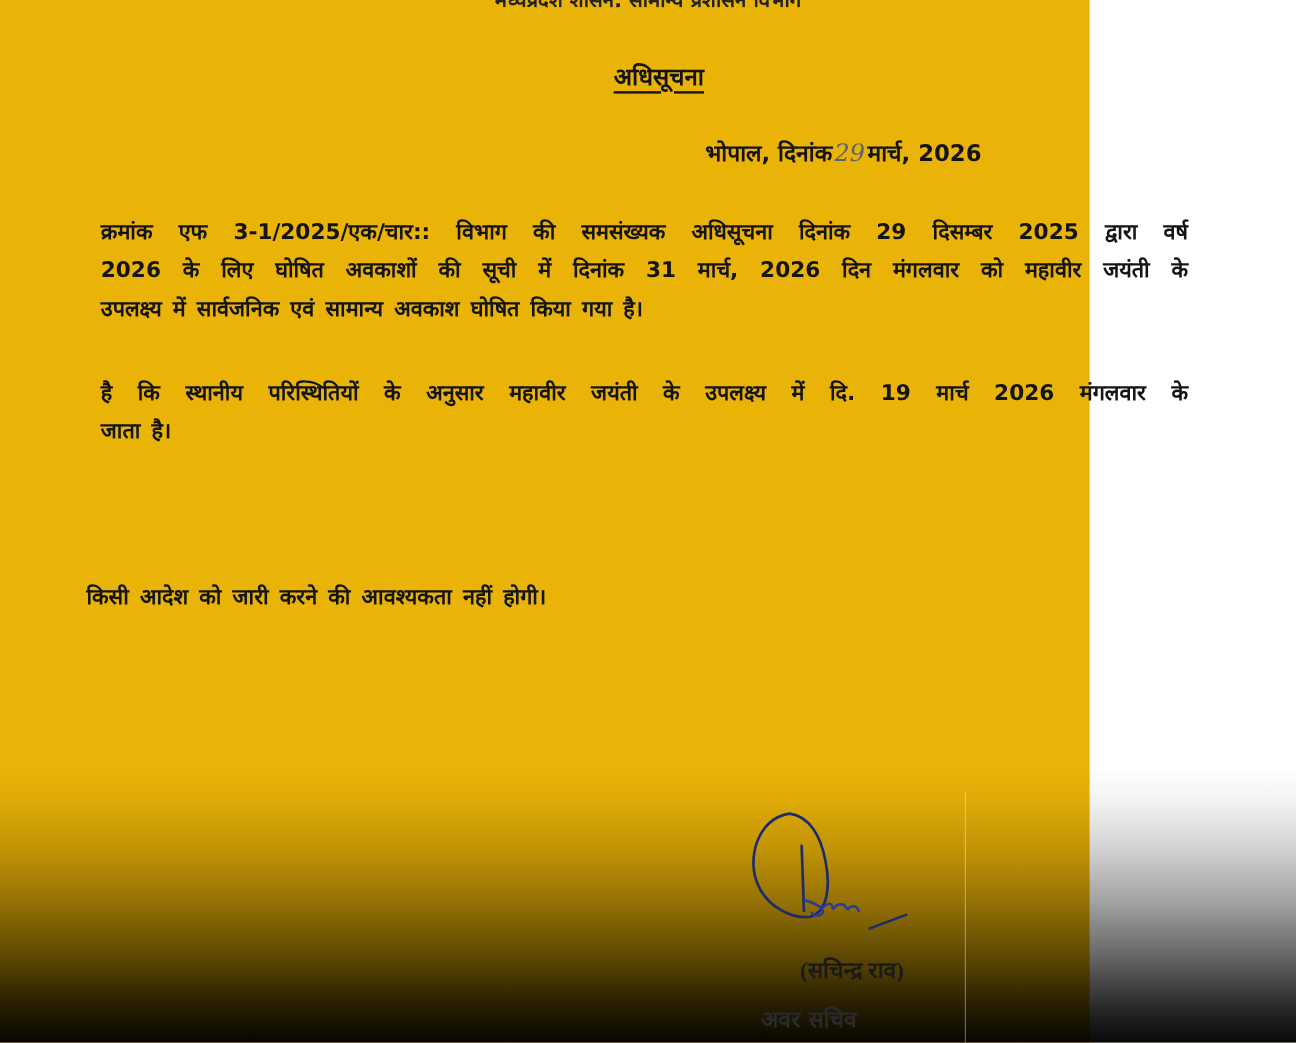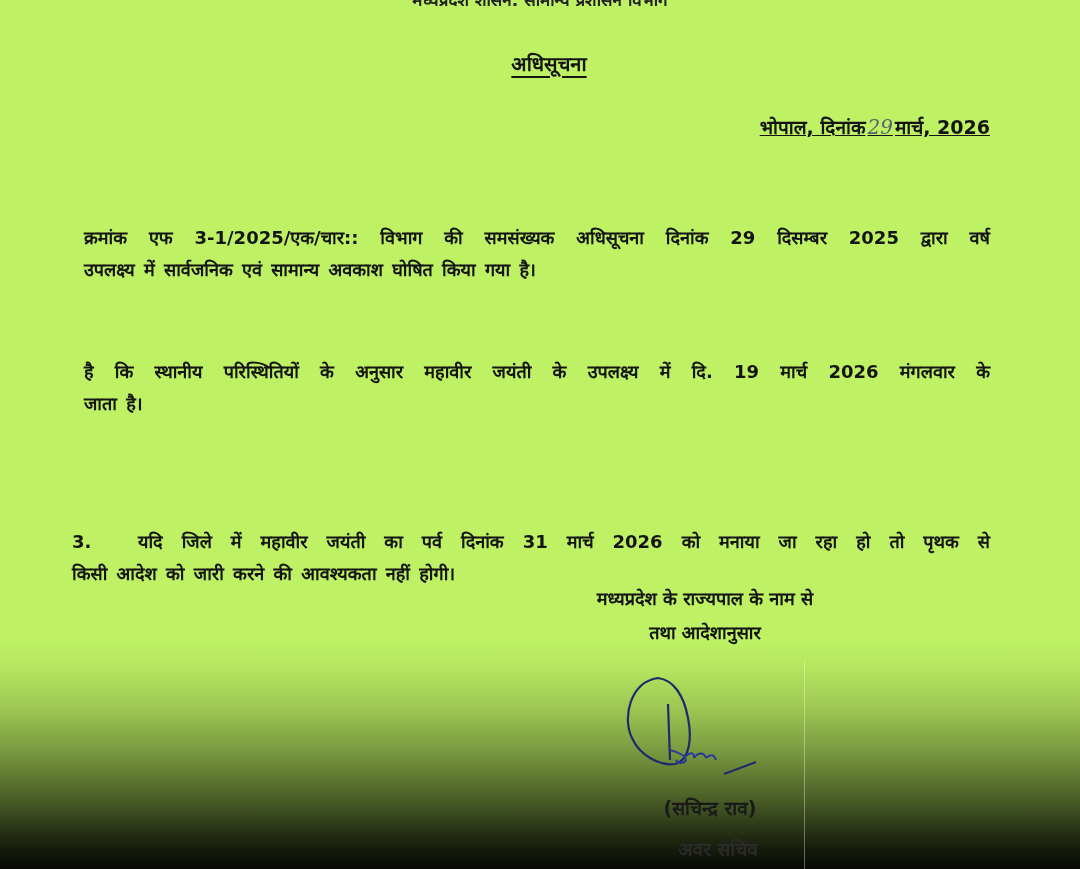--- a/index.html
+++ b/index.html
@@ -11,23 +11,23 @@
       background: #ffffff;
     }
     body {
       position: relative;
       font-family: "DejaVu Sans", "Liberation Sans", sans-serif;
       color: #141414;
     }
     .page {
       position: absolute;
       left: 0; top: 0;
-      width: 1080px;
+      width: 908px;
       height: 869px;
-      background: #bef264;
+      background: #eab308;
     }
     .cut-header {
       position: absolute;
       left: 330px;
       top: -12px;
       width: 420px;
       height: 18px;
       font-size: 17px;
       font-weight: bold;
       text-align: center;
@@ -51,41 +51,39 @@
       text-decoration-thickness: 2px;
       margin-left: 18px;
     }
     .place-date {
       position: absolute;
       right: 90px;
       top: 114px;
       font-size: 19px;
       font-weight: bold;
       white-space: nowrap;
-      text-decoration: underline;
     }
     .place-date .handwritten {
       font-family: "DejaVu Serif", serif;
       font-weight: normal;
       color: #5a6170;
       font-size: 20px;
       font-style: italic;
       padding: 0 2px;
     }
     .para {
       position: absolute;
       left: 84px;
       width: 906px;
       font-size: 18px;
       font-weight: bold;
       line-height: 32px;
       text-align: justify;
       text-align-last: left;
       word-spacing: 3px;
-      margin-top: 44px;
     }
     .para .line {
       display: block;
       text-align: justify;
       text-align-last: justify;
       white-space: nowrap;
     }
     .para .line.last {
       text-align-last: left;
     }
@@ -113,24 +111,25 @@
     }
     .signer-name {
       position: absolute;
       left: 600px;
       top: 795px;
       width: 220px;
       text-align: center;
       font-size: 19px;
       font-weight: bold;
       color: #1a1a1a;
+      font-family: Liberation Serif, serif;
     }
     .signer-title {
       position: absolute;
-      left: 608px;
+      left: 564px;
       top: 836px;
       width: 220px;
       text-align: center;
       font-size: 19px;
       font-weight: bold;
       color: #2a2a2a;
     }
     .shade {
       position: absolute;
       left: 0;
@@ -166,37 +165,33 @@
   <div class="title">
     <span>अधिसूचना</span>
   </div>
 
   <div class="place-date">
     <span>भोपाल, दिनांक</span><span class="handwritten">29</span><span>मार्च, 2026</span>
   </div>
 
   <div class="para p1">
     <span class="line">क्रमांक एफ 3-1/2025/एक/चार:: विभाग की समसंख्यक अधिसूचना दिनांक 29 दिसम्बर 2025 द्वारा वर्ष</span>
+    <span class="line">2026 के लिए घोषित अवकाशों की सूची में दिनांक 31 मार्च, 2026 दिन मंगलवार को महावीर जयंती के</span>
     <span class="line last">उपलक्ष्य में सार्वजनिक एवं सामान्य अवकाश घोषित किया गया है।</span>
   </div>
 
   <div class="para p2">
     <span class="line">है कि स्थानीय परिस्थितियों के अनुसार महावीर जयंती के उपलक्ष्य में दि. 19 मार्च 2026 मंगलवार के</span>
     <span class="line last">जाता है।</span>
   </div>
 
   <div class="para p3">
-    <span class="line"><span class="num">3.</span><span>यदि जिले में महावीर जयंती का पर्व दिनांक 31 मार्च 2026 को मनाया जा रहा हो तो पृथक से</span></span>
     <span class="line last">किसी आदेश को जारी करने की आवश्यकता नहीं होगी।</span>
   </div>
 
-  <div class="signature-block">
-    <div>मध्यप्रदेश के राज्यपाल के नाम से</div>
-    <div>तथा आदेशानुसार</div>
-  </div>
 
   <div class="shade"></div>
   <div class="crease"></div>
 
   <svg class="sig-svg" width="150" height="120" viewBox="0 0 150 120">
     <path d="M38 10 C10 14, 2 50, 12 70 C20 88, 40 98, 55 96 C70 92, 72 70, 68 50 C64 28, 54 12, 38 10 Z" fill="none" stroke="#1f2a6b" stroke-width="2.2"></path>
     <path d="M48 36 L50 92" fill="none" stroke="#1f2a6b" stroke-width="2.2"></path>
     <path d="M50 82 C58 84, 66 88, 66 92 C64 96, 58 96, 56 92" fill="none" stroke="#2a3a9a" stroke-width="2"></path>
     <path d="M66 88 C70 84, 74 84, 74 90 M74 90 C78 84, 84 84, 86 90 M86 90 C90 86, 94 86, 96 92" fill="none" stroke="#2a3a9a" stroke-width="2"></path>
     <path d="M104 106 L136 94" fill="none" stroke="#1f2a6b" stroke-width="2"></path>

